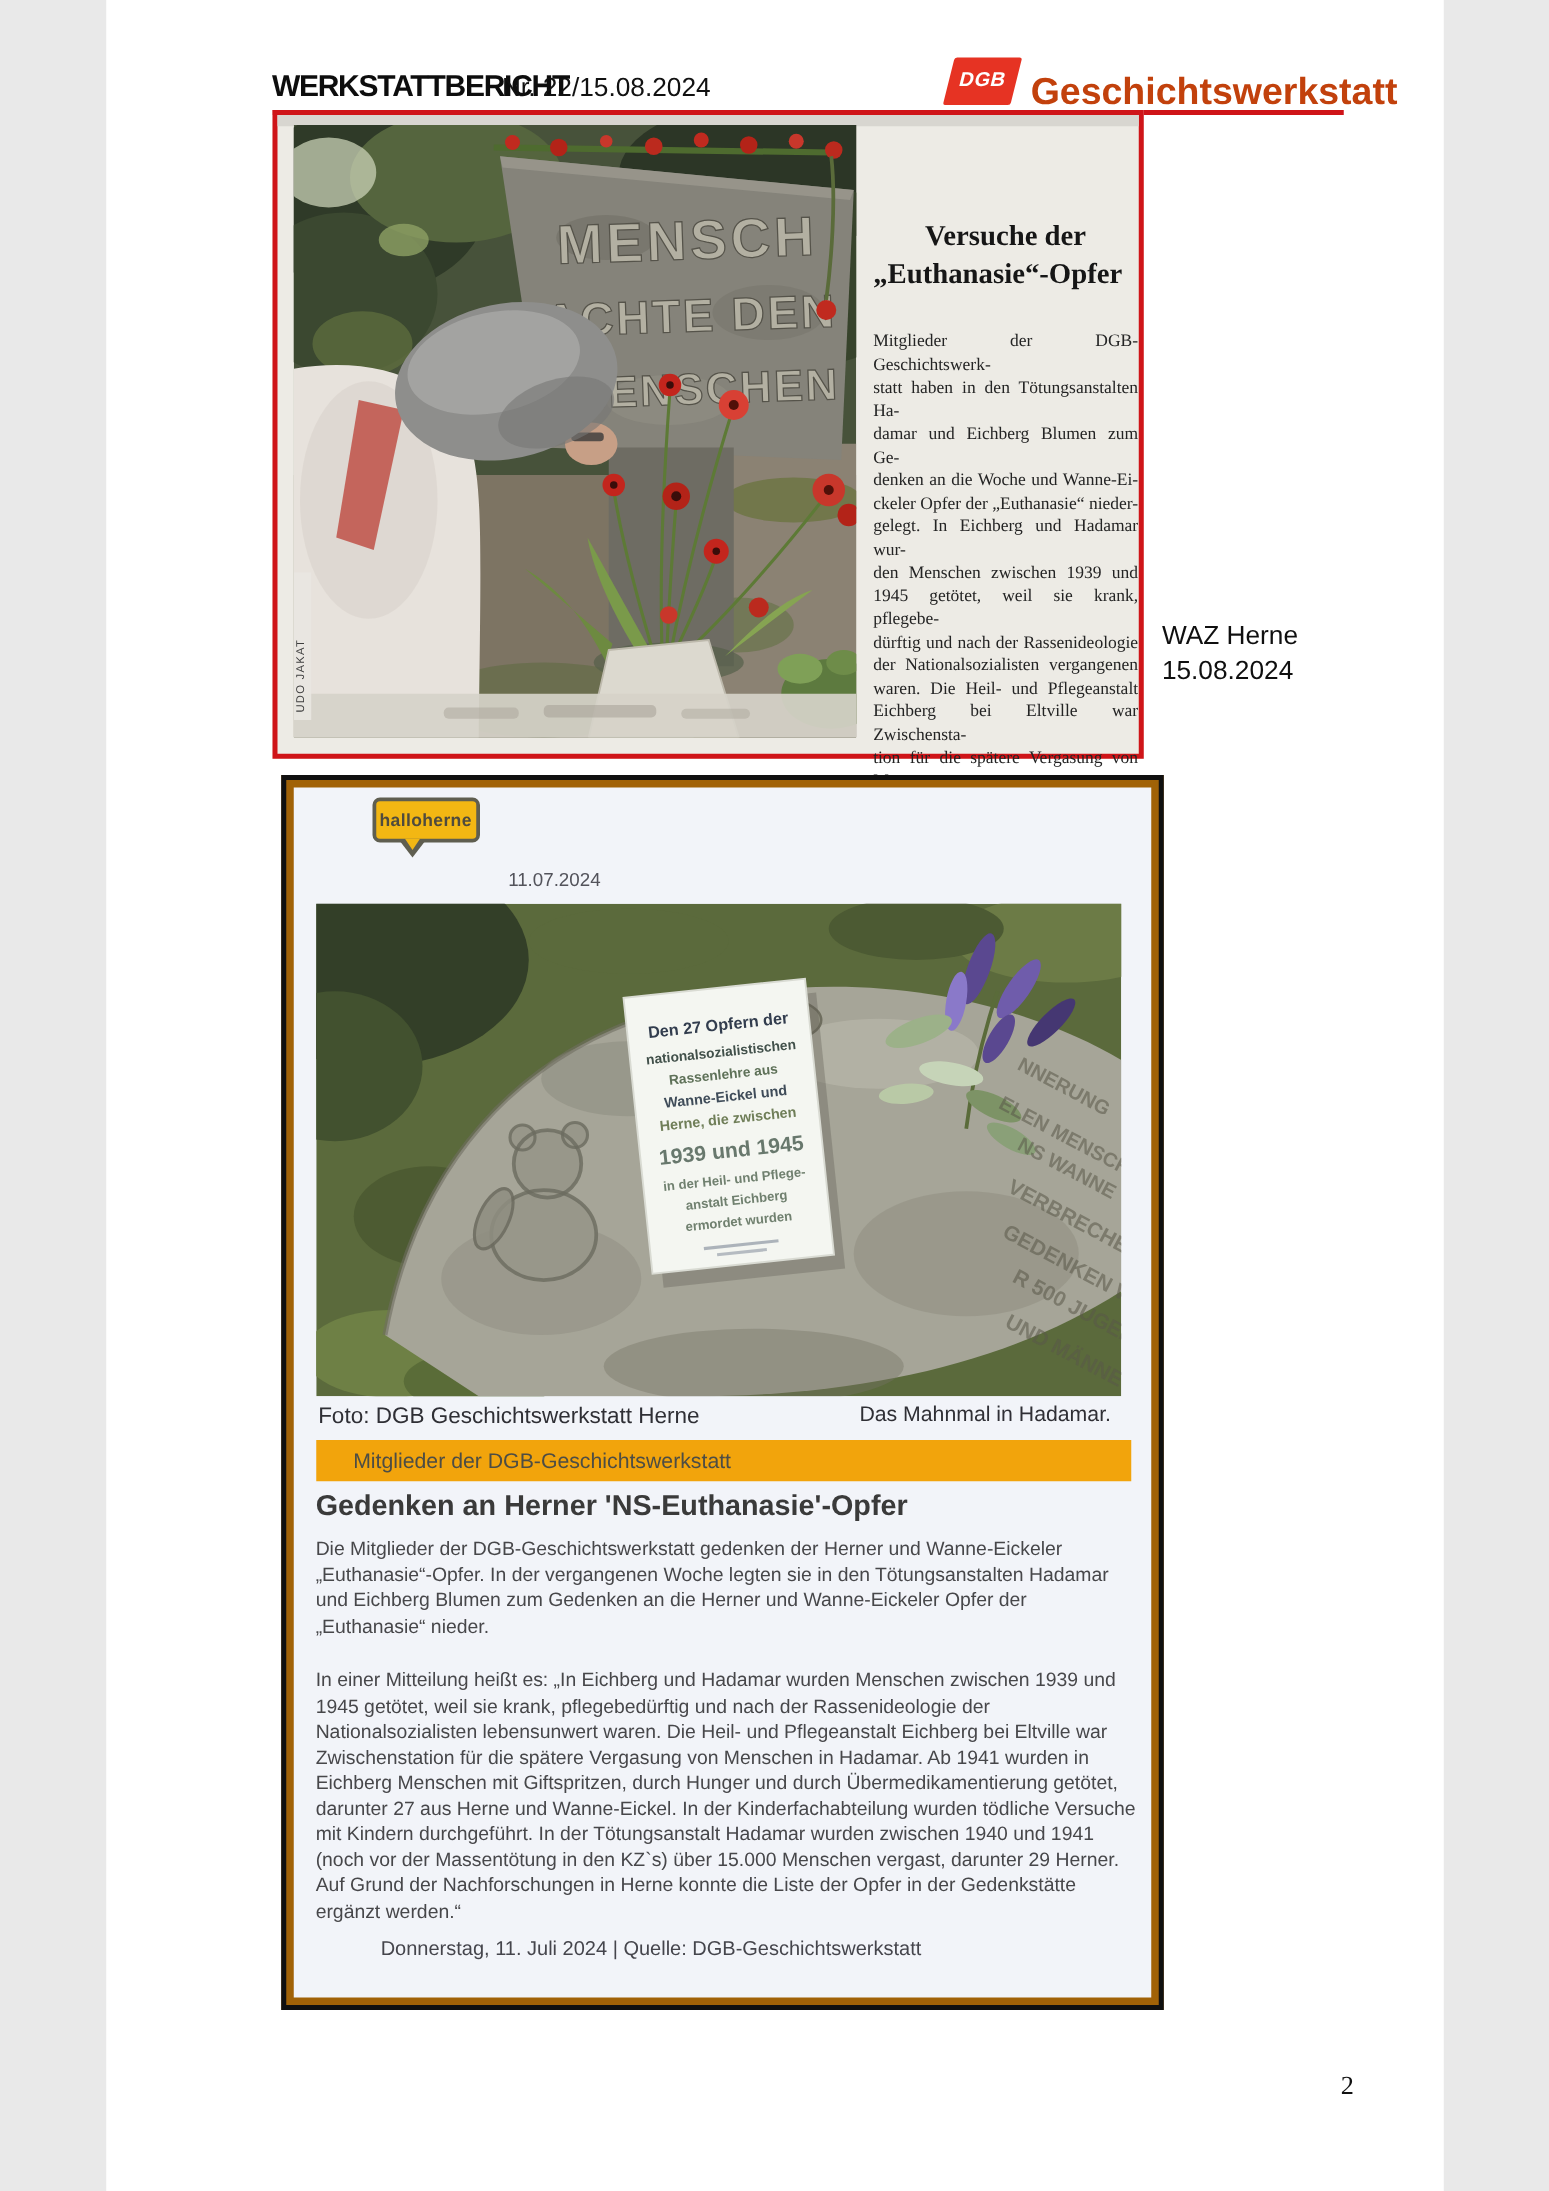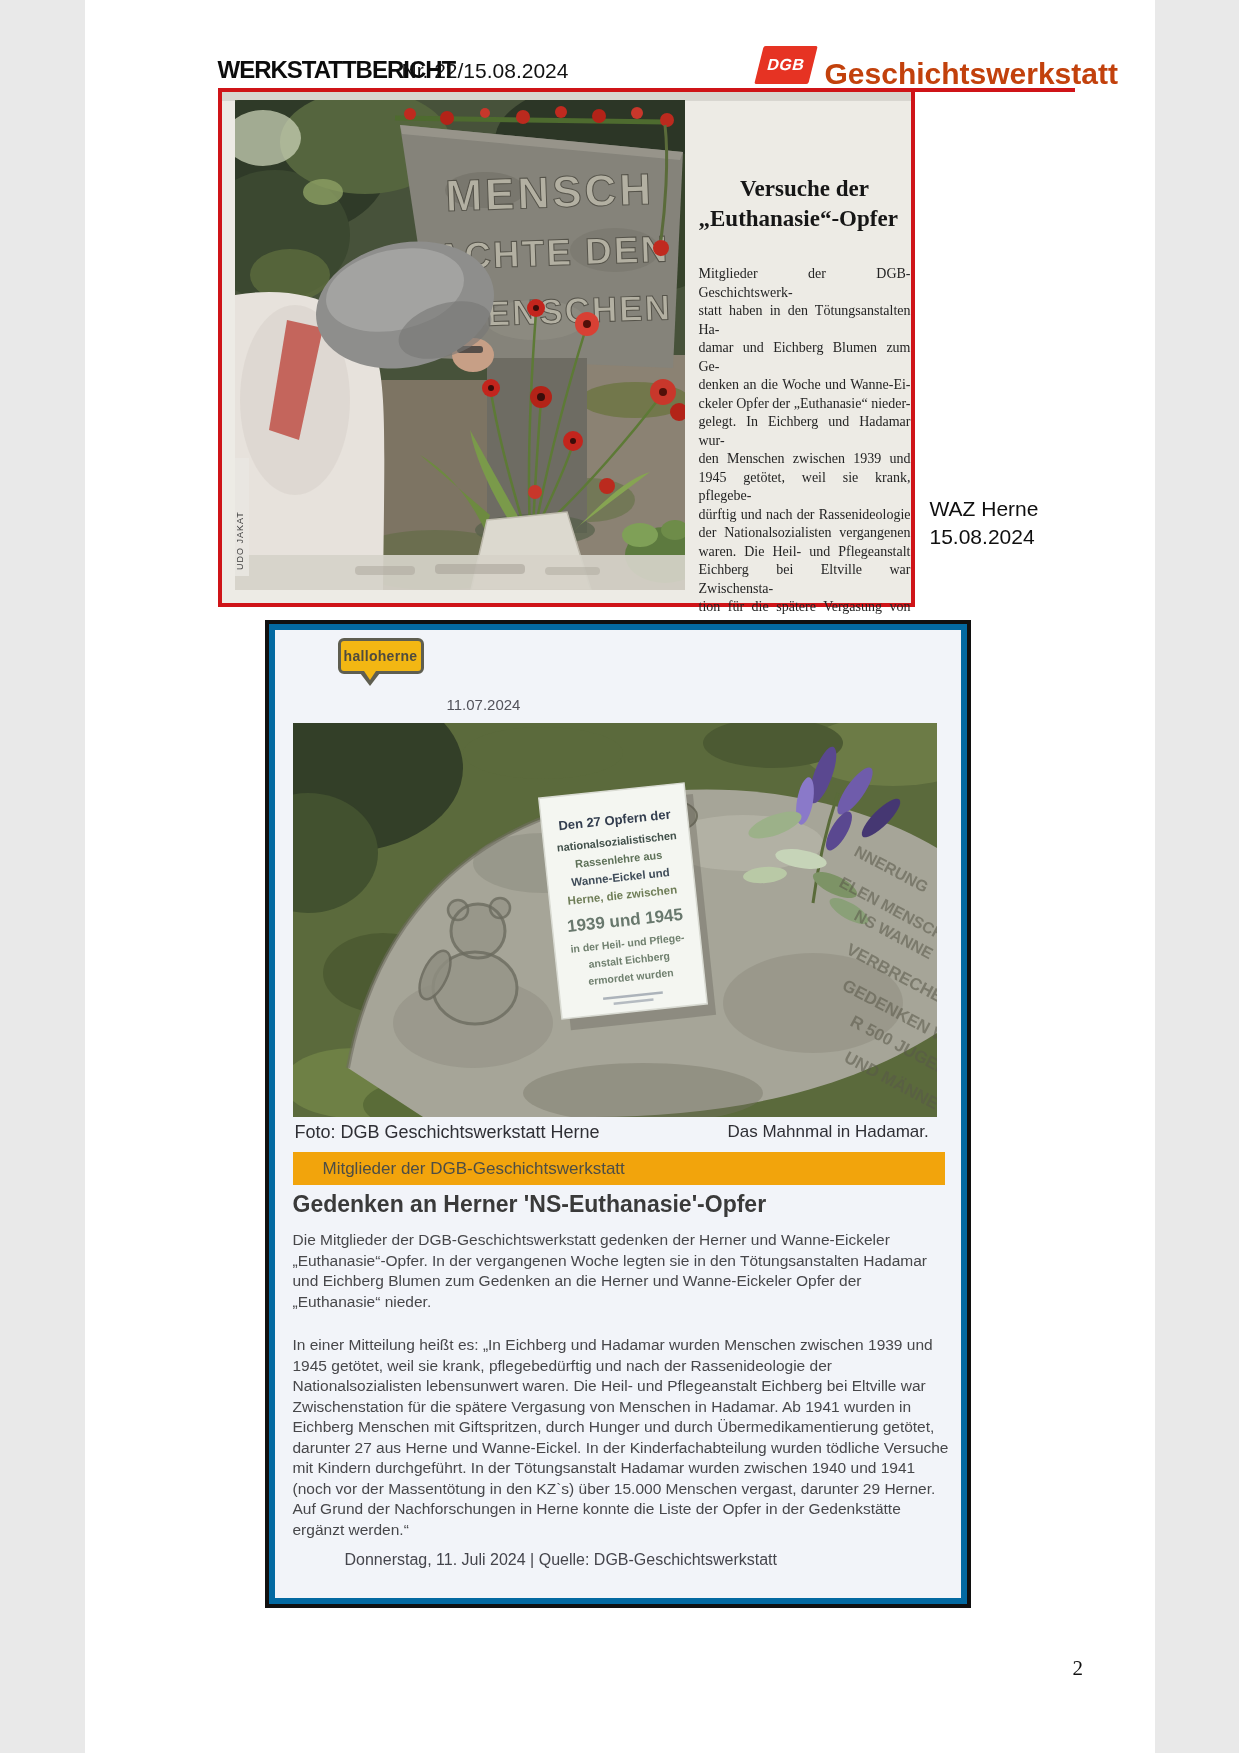--- a/index.html
+++ b/index.html
@@ -19,21 +19,21 @@
   .np-edge{position:absolute;left:0;top:0;width:100%;height:9px;background:#d8d6d0;}
   .np-photo{position:absolute;left:13px;top:8px;width:450px;height:490px;}
   .np-col{position:absolute;left:477px;top:8px;width:212px;height:497px;color:#1e1e1e;}
   .np-h1{position:absolute;left:0;top:76px;width:100%;text-align:center;font-family:"Liberation Serif",serif;font-weight:bold;font-size:23px;color:#161616;}
   .np-h2{position:absolute;left:0;top:106px;width:100%;text-align:left;font-family:"Liberation Serif",serif;font-weight:bold;font-size:23px;color:#161616;}
   .np-body{position:absolute;left:0;top:165px;width:100%;font-family:"Liberation Serif",serif;font-size:14px;line-height:18.5px;color:#242424;}
   .np-line{text-align:justify;text-align-last:justify;white-space:normal;}
   .np-line.last{text-align-last:left;}
   .waz-note{position:absolute;left:845px;top:495px;font-size:21px;line-height:28px;color:#0f0f0f;}
   
-  .web-box{position:absolute;left:140px;top:620px;width:706px;height:988px;border:4px solid #101010;box-sizing:border-box;background:#0369a1;margin-left:40px;}
+  .web-box{position:absolute;left:140px;top:620px;width:706px;height:988px;border:4px solid #101010;box-sizing:border-box;background:#a16207;}
   .web-inner{position:absolute;left:6px;top:6px;right:6px;bottom:6px;background:#f2f4f9;}
   .hh-logo{position:absolute;left:63px;top:8px;width:86px;height:36px;background:#f3b713;border:3px solid #5f5e50;border-radius:6px;box-sizing:border-box;display:flex;align-items:center;justify-content:center;}
   .hh-logo span{font-size:14px;font-weight:bold;color:#4f4b3e;letter-spacing:.3px;}
   .hh-tail{position:absolute;left:85px;top:43px;width:0;height:0;border-left:10px solid transparent;border-right:10px solid transparent;border-top:13px solid #5f5e50;}
   .hh-tail-in{position:absolute;left:89px;top:41px;width:0;height:0;border-left:6px solid transparent;border-right:6px solid transparent;border-top:9px solid #f3b713;}
   .web-date{position:absolute;left:172px;top:66px;font-size:15px;color:#53535b;}
   .web-photo{position:absolute;left:18px;top:93px;width:644px;height:394px;}
   .cap-left{position:absolute;left:20px;top:492px;font-size:18px;color:#2f2f35;}
   .cap-right{position:absolute;left:453px;top:492px;font-size:17px;color:#2f2f35;}
   .kicker{position:absolute;left:18px;top:522px;width:652px;height:33px;background:#f2a40c;color:#4d4d45;font-size:17px;line-height:33px;padding-left:30px;box-sizing:border-box;}

